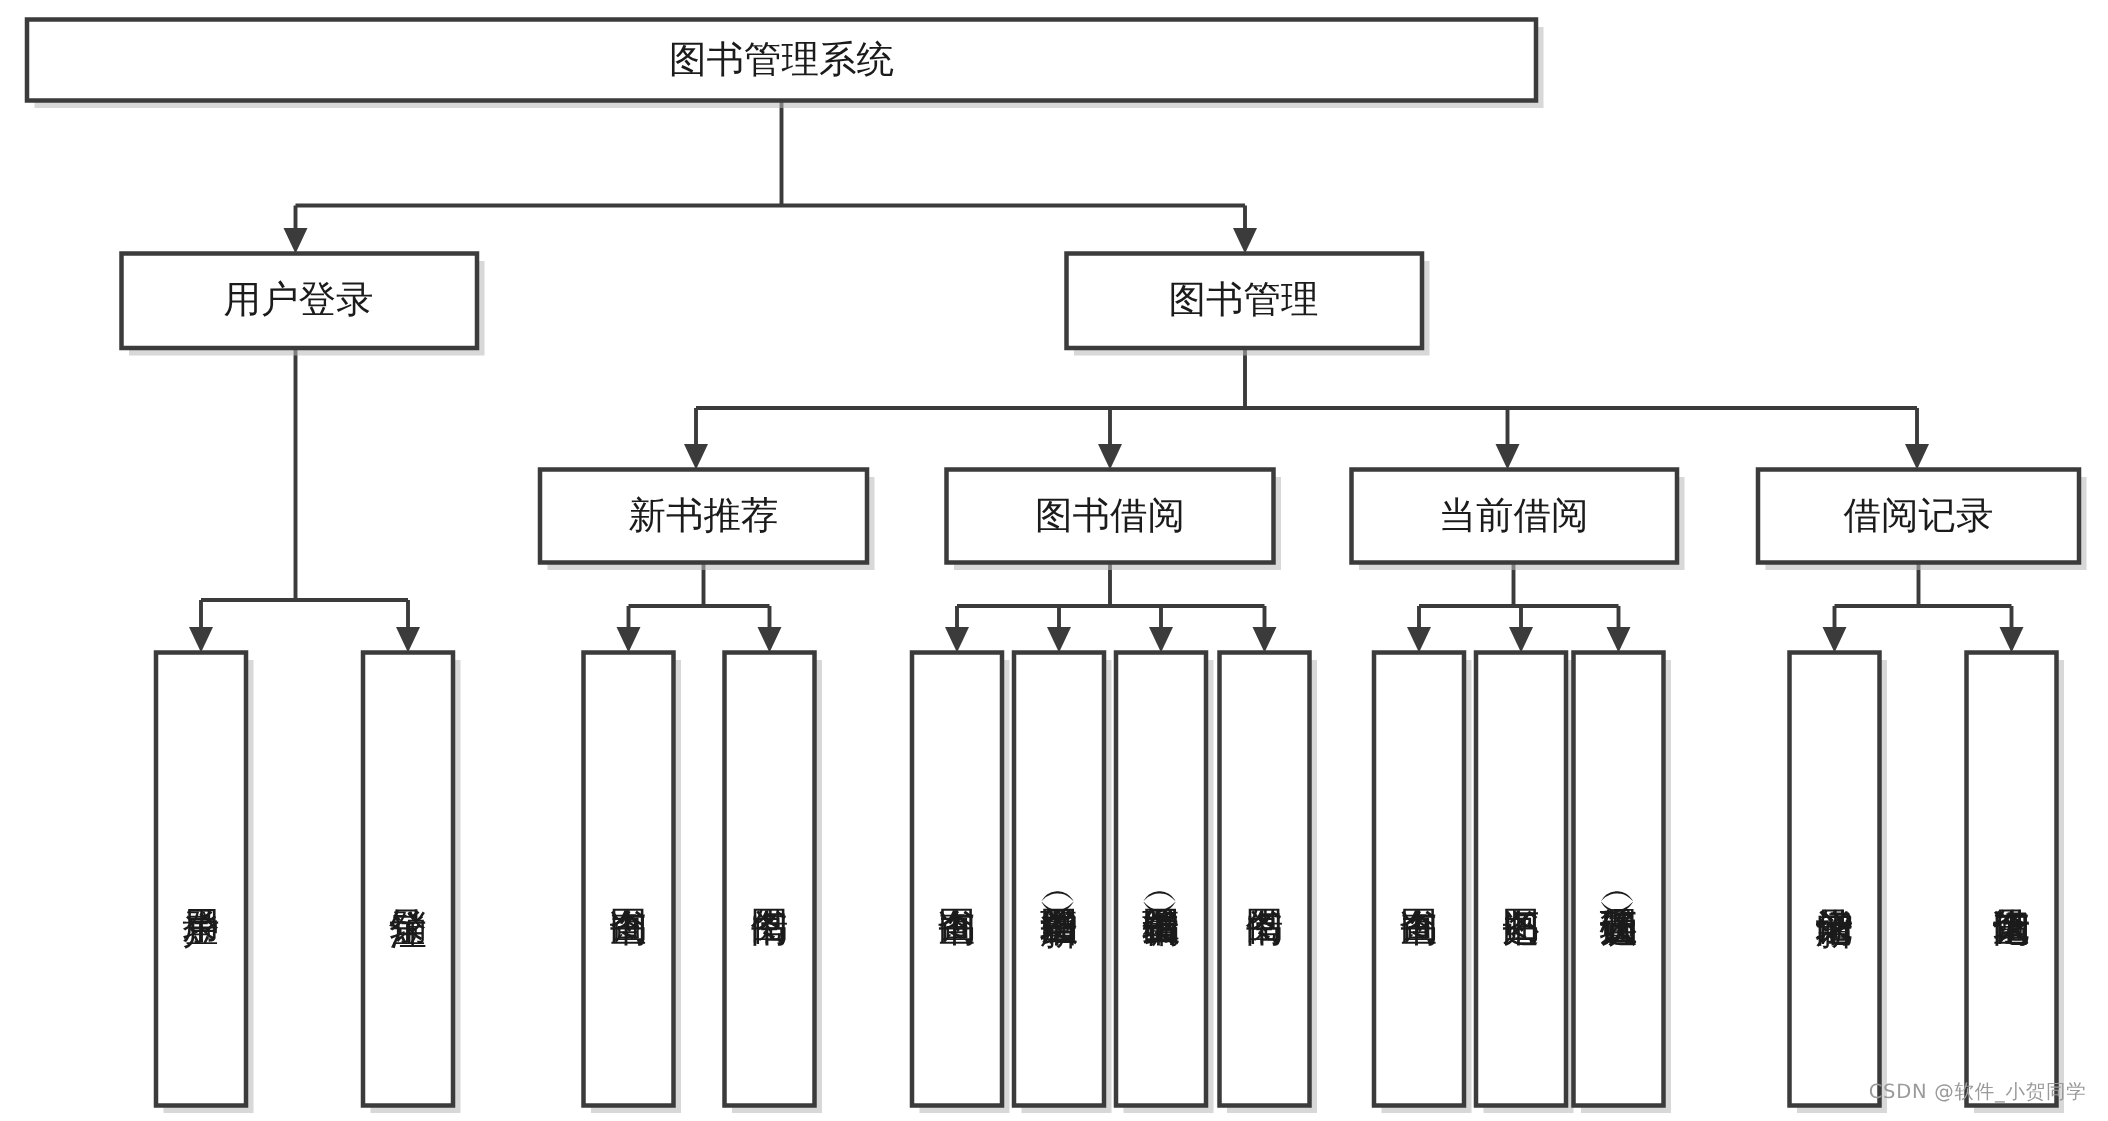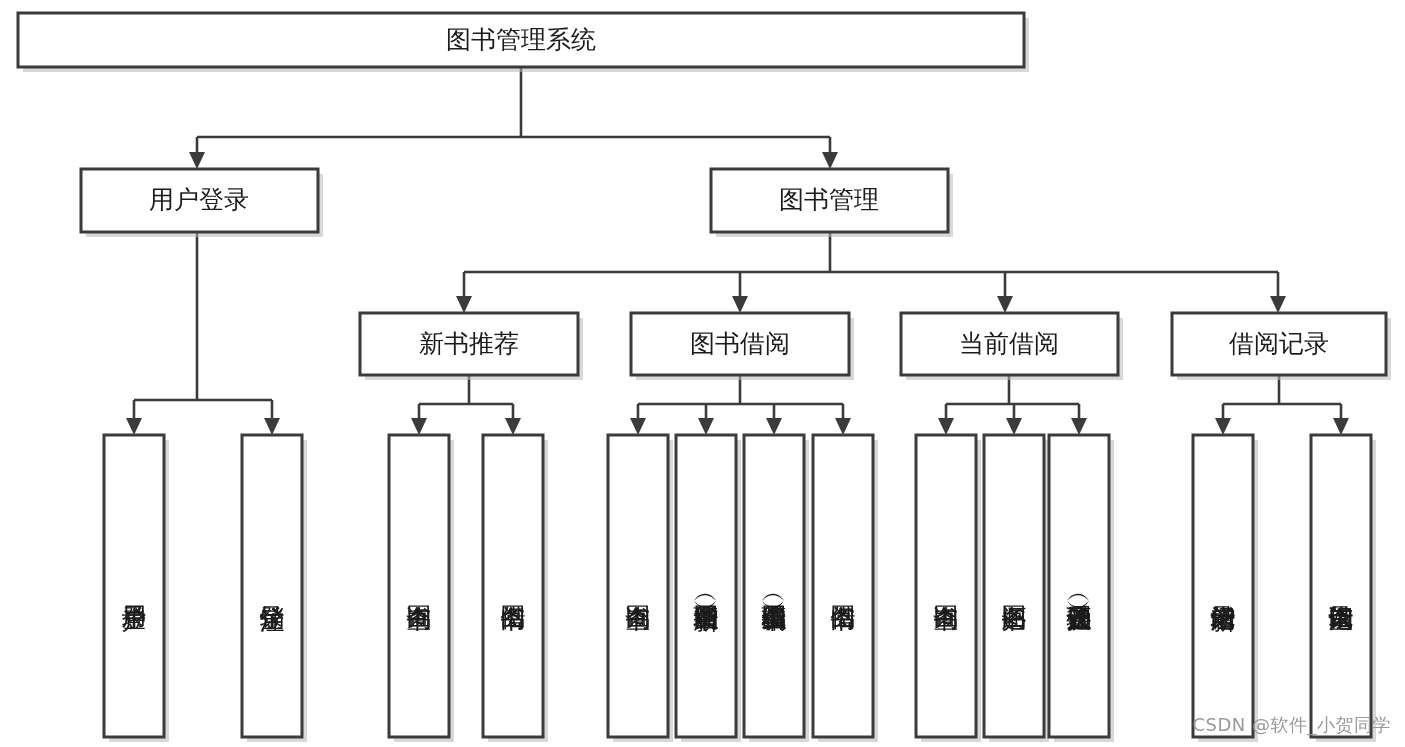--- a/index.html
+++ b/index.html
@@ -57,21 +57,21 @@
     font-size: 25px;
     text-anchor: middle;
     writing-mode: vertical-rl;
     glyph-orientation-vertical: 0;
   }
   .watermark {
     position: absolute;
     right: 14px;
     bottom: 10px;
     font-family: "DejaVu Sans", "Liberation Sans", sans-serif;
-    font-size: 18px;
+    font-size: 13px;
     color: #9a9a9a;
     white-space: nowrap;
     letter-spacing: 0.5px;
     pointer-events: none;
   }
 </style>
 </head>
 <body>
 
 <div id="diagram-root">

